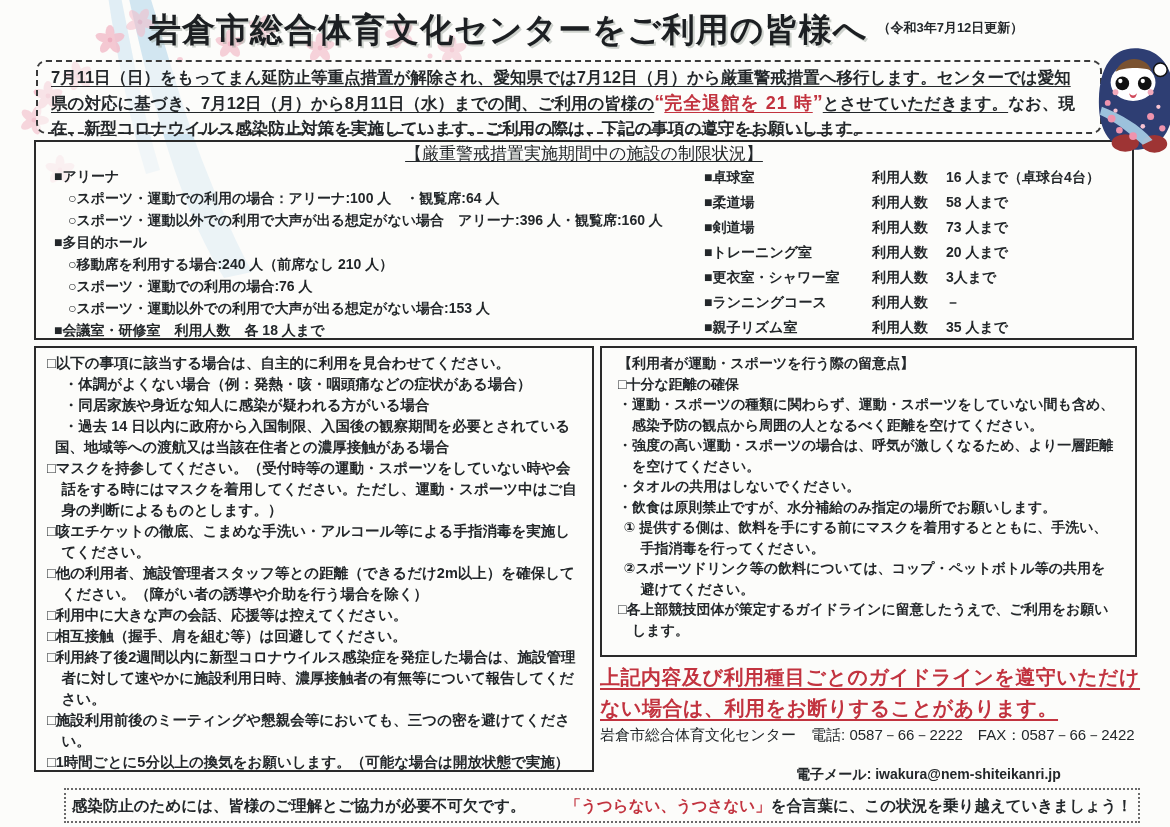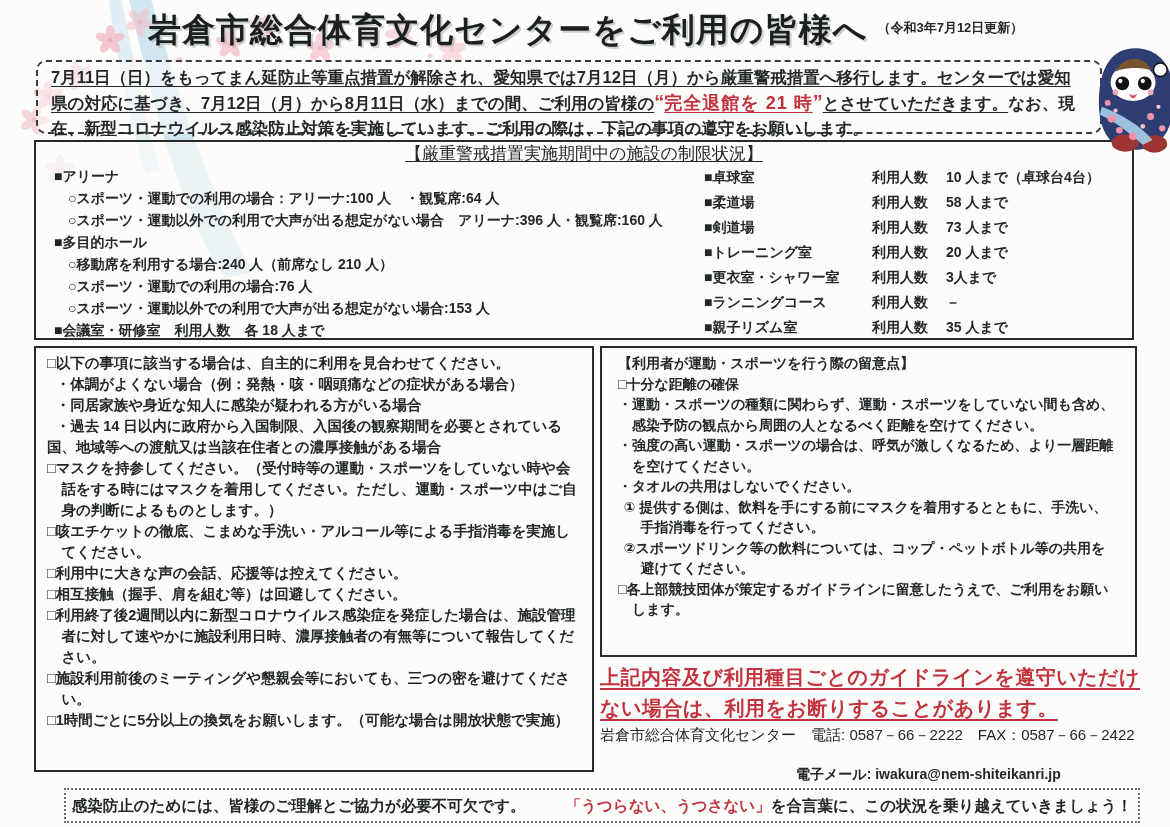--- a/index.html
+++ b/index.html
@@ -63,21 +63,21 @@
     position:absolute; left:34px; top:346px; width:560px; height:426px; z-index:2;
     border:2px solid var(--box-border); box-sizing:border-box; padding:5px 11px;
     font-size:14.5px; font-weight:700; line-height:21px; overflow:hidden;
   }
   .notes-box{
     position:absolute; left:600px; top:346px; width:537px; height:311px; z-index:2;
     border:2px solid var(--box-border); box-sizing:border-box; padding:5px 16px;
     font-size:14px; font-weight:700; line-height:20.5px; overflow:hidden;
   }
   .it-box{padding-left:1em; text-indent:-1em;}
-  .it-dotflat{text-indent:0.6em;}
+  .it-dotflat{text-indent:0.6em;margin-left:8px;}
   .it-dothang{padding-left:1em; text-indent:-1em;}
   .it-num{padding-left:1.6em; text-indent:-1.2em;}
   
   .warning-text{
     position:absolute; left:600px; top:662px; width:548px; z-index:2;
     color:var(--accent-red); font-size:20px; font-weight:900; line-height:31px;
     text-decoration:underline; text-underline-offset:4px; letter-spacing:.5px;
   }
   .contact-line{
     position:absolute; left:600px; top:724px; width:548px; z-index:2;
@@ -178,21 +178,21 @@
         <div>■多目的ホール</div>
         <div class="sub">○移動席を利用する場合:240 人（前席なし 210 人）</div>
         <div class="sub">○スポーツ・運動での利用の場合:76 人</div>
         <div class="sub">○スポーツ・運動以外での利用で大声が出る想定がない場合:153 人</div>
         <div>■会議室・研修室　利用人数　各 18 人まで</div>
       </div>
       <div class="fac-right">
         <div class="fac-row">
           <span>■卓球室</span>
             <span>利用人数</span>
-            <span>10 人まで（卓球台4台）</span>
+            <span>16 人まで（卓球台4台）</span>
         </div>
         <div class="fac-row">
           <span>■柔道場</span>
             <span>利用人数</span>
             <span>58 人まで</span>
         </div>
         <div class="fac-row">
           <span>■剣道場</span>
             <span>利用人数</span>
             <span>73 人まで</span>
@@ -221,34 +221,36 @@
     </div>
   </div>
 
   <div class="rules-box">
     <div class="it-box">□以下の事項に該当する場合は、自主的に利用を見合わせてください。</div>
     <div class="it-dotflat">・体調がよくない場合（例：発熱・咳・咽頭痛などの症状がある場合）</div>
     <div class="it-dotflat">・同居家族や身近な知人に感染が疑われる方がいる場合</div>
     <div class="it-dotflat">・過去 14 日以内に政府から入国制限、入国後の観察期間を必要とされている国、地域等への渡航又は当該在住者との濃厚接触がある場合</div>
     <div class="it-box">□マスクを持参してください。（受付時等の運動・スポーツをしていない時や会話をする時にはマスクを着用してください。ただし、運動・スポーツ中はご自身の判断によるものとします。）</div>
     <div class="it-box">□咳エチケットの徹底、こまめな手洗い・アルコール等による手指消毒を実施してください。</div>
+    <div class="it-box">□他の利用者、施設管理者スタッフ等との距離（できるだけ2m以上）を確保してください。（障がい者の誘導や介助を行う場合を除く）</div>
     <div class="it-box">□利用中に大きな声の会話、応援等は控えてください。</div>
     <div class="it-box">□相互接触（握手、肩を組む等）は回避してください。</div>
     <div class="it-box">□利用終了後2週間以内に新型コロナウイルス感染症を発症した場合は、施設管理者に対して速やかに施設利用日時、濃厚接触者の有無等について報告してください。</div>
     <div class="it-box">□施設利用前後のミーティングや懇親会等においても、三つの密を避けてください。</div>
     <div class="it-box">□1時間ごとに5分以上の換気をお願いします。（可能な場合は開放状態で実施）</div>
 
   </div>
 
   <div class="notes-box">
     <div>【利用者が運動・スポーツを行う際の留意点】</div>
     <div class="it-box">□十分な距離の確保</div>
     <div class="it-dothang">・運動・スポーツの種類に関わらず、運動・スポーツをしていない間も含め、感染予防の観点から周囲の人となるべく距離を空けてください。</div>
     <div class="it-dothang">・強度の高い運動・スポーツの場合は、呼気が激しくなるため、より一層距離を空けてください。</div>
     <div class="it-dothang">・タオルの共用はしないでください。</div>
+    <div class="it-dothang">・飲食は原則禁止ですが、水分補給のみ指定の場所でお願いします。</div>
     <div class="it-num">① 提供する側は、飲料を手にする前にマスクを着用するとともに、手洗い、手指消毒を行ってください。</div>
     <div class="it-num">②スポーツドリンク等の飲料については、コップ・ペットボトル等の共用を避けてください。</div>
     <div class="it-box">□各上部競技団体が策定するガイドラインに留意したうえで、ご利用をお願いします。</div>
   </div>
 
   <div class="warning-text">上記内容及び利用種目ごとのガイドラインを遵守いただけない場合は、利用をお断りすることがあります。</div>
 
   <div class="contact-line">岩倉市総合体育文化センター　電話: 0587－66－2222　FAX：0587－66－2422</div>
   <div class="contact-email">電子メール: iwakura@nem-shiteikanri.jp</div>
 

